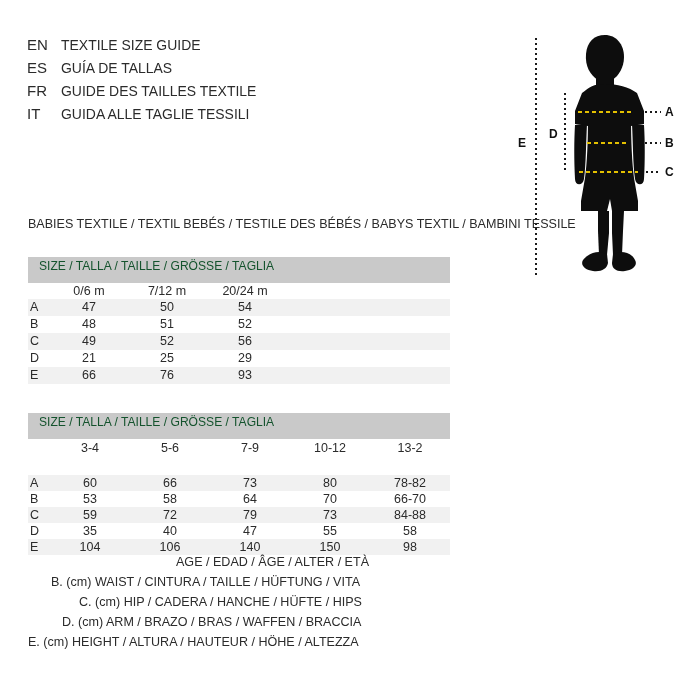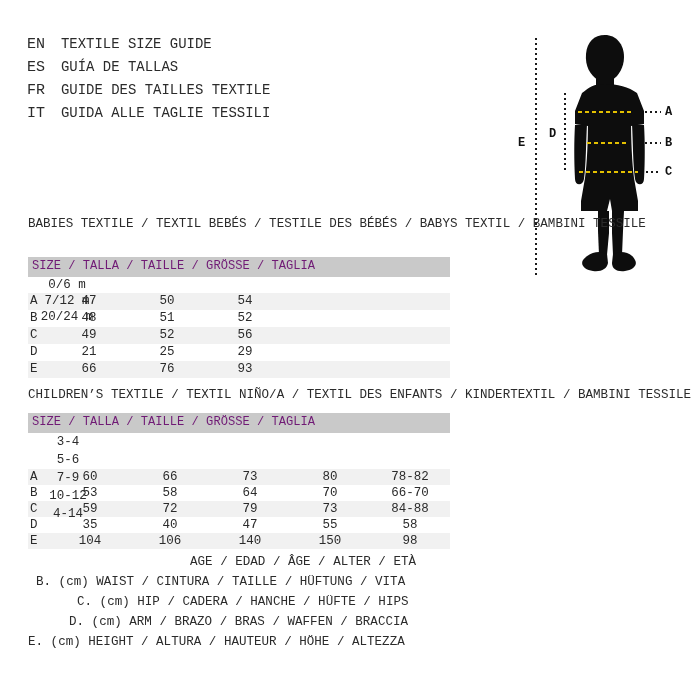--- a/index.html
+++ b/index.html
@@ -1,18 +1,18 @@
 <!DOCTYPE html>
 <html><head>
 <meta charset="utf-8">
 <style>
   html,body { margin:0; padding:0; background:#ffffff; }
   .canvas {
     position:relative; width:700px; height:700px; background:#ffffff;
-    font-family:Liberation Mono, monospace; color:#2b2b2b; overflow:hidden;
+    font-family:Liberation Sans, sans-serif; color:#2b2b2b; overflow:hidden;
   }
   .cond { display:inline-block; transform:scaleX(0.93); transform-origin:0 50%; white-space:nowrap; }
 
   
   .langs { position:absolute; left:27px; top:33px; }
   .lang-row { height:23px; line-height:23px; font-size:15px; font-weight:400; }
   .lang-code { display:inline-block; width:34px; vertical-align:top; }
 
   
   .fig-svg { position:absolute; left:560px; top:33px; }
@@ -20,22 +20,22 @@
   .dash-h { position:absolute; height:2px; }
   .dash-h.yellow { background:repeating-linear-gradient(90deg,#e3c000 0 4px,transparent 4px 7px); }
   .dash-h.black  { background:repeating-linear-gradient(90deg,#1a1a1a 0 2px,transparent 2px 5px); }
   .dash-v { position:absolute; width:2px; background:repeating-linear-gradient(180deg,#1a1a1a 0 2px,transparent 2px 5px); }
 
   
   .tbl-title { position:absolute; left:28px; font-size:13.5px; line-height:15px; }
 
   
   .table { position:absolute; left:28px; width:422px; font-size:12.5px; }
-  .bar { height:20px; line-height:18px; background:#c9c9c9; padding-left:4px; font-size:13px; color:#701a75; }
-  .cols { display:flex; height:16px; line-height:16px;flex-direction:column; }
+  .bar { height:26px; line-height:18px; background:#c9c9c9; padding-left:11px; font-size:13px; color:#14532d; }
+  .cols { display:flex; height:16px; line-height:16px; }
   .children .cols { height:36px; line-height:18px; }
   .trow { display:flex; height:17px; line-height:17px; }
   .children .trow { height:16px; line-height:16px; }
   .trow.stripe { background:#f1f1f1; }
   .lbl { width:20px; padding-left:2px; flex:0 0 auto; }
   .babies .cell { width:78px; text-align:center; flex:0 0 auto; }
   .children .cell { width:80px; text-align:center; flex:0 0 auto; }
 
   
   .legend { position:absolute; left:28px; top:552px; }
@@ -129,34 +129,31 @@
       <span class="cell">29</span>
     </div>
     <div class="trow stripe">
       <span class="lbl">E</span>
       <span class="cell">66</span>
       <span class="cell">76</span>
       <span class="cell">93</span>
     </div>
   </div>
 
-  <div class="tbl-title" style="top:387px;">
-    <span class="cond">CHILDREN’S TEXTILE / TEXTIL NIÑO/A / TEXTIL DES ENFANTS / KINDERTEXTIL / BAMBINI TESSILE</span>
-  </div>
   <div class="table children" style="top:413px;">
     <div class="bar">
       <span class="cond">SIZE / TALLA / TAILLE / GRÖSSE / TAGLIA</span>
     </div>
     <div class="cols">
       <span class="lbl"></span>
       <span class="cell">3-4</span>
       <span class="cell">5-6</span>
       <span class="cell">7-9</span>
       <span class="cell">10-12</span>
-      <span class="cell">4-14</span>
+      <span class="cell">13-2</span>
     </div>
     <div class="trow stripe">
       <span class="lbl">A</span>
       <span class="cell">60</span>
       <span class="cell">66</span>
       <span class="cell">73</span>
       <span class="cell">80</span>
       <span class="cell">78-82</span>
     </div>
     <div class="trow">

